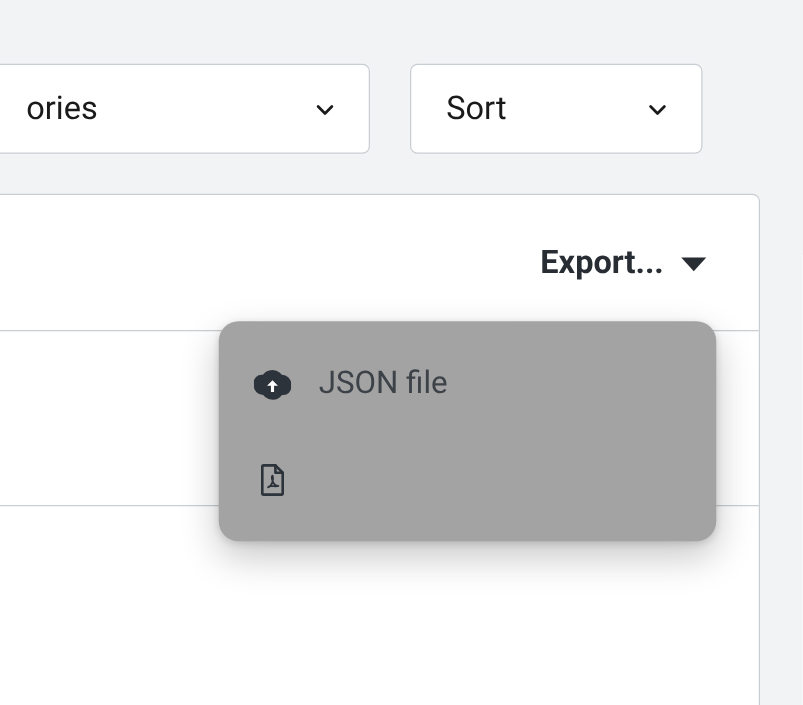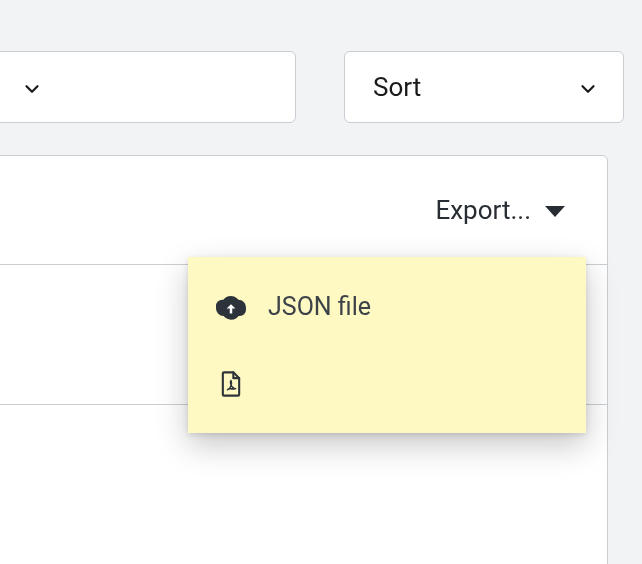--- a/index.html
+++ b/index.html
@@ -29,22 +29,21 @@
       padding: 0 24px 0 28px;
       font-size: 26px;
       color: #1a1a1a;
       cursor: pointer;
     }
     .select-categories {
       width: 456px;
       padding-left: 180px;
     }
     .select-sort {
-      width: 280px;
-      margin-left: 16px;
+      width: 234px;
     }
     .chevron-down {
       width: 22px;
       height: 22px;
       flex-shrink: 0;
     }
     .panel {
       position: absolute;
       top: 155px;
       left: -160px;
@@ -60,44 +59,45 @@
       justify-content: flex-end;
       padding-right: 42px;
     }
     .export-trigger {
       display: flex;
       align-items: center;
       gap: 14px;
       font-size: 26px;
       color: #282d33;
       cursor: pointer;
+      font-weight: bold;
     }
     .caret-down {
       width: 0;
       height: 0;
       border-left: 10px solid transparent;
       border-right: 10px solid transparent;
       border-top: 11px solid #282d33;
       margin-top: 2px;
     }
     .list-row {
       height: 140px;
       border-top: 1px solid #c9ced3;
     }
     .list-row:last-child {
       border-bottom: 1px solid #c9ced3;
       height: 200px;
     }
     .menu {
       position: absolute;
       top: 257px;
-      left: 188px;
+      left: 175px;
       width: 398px;
-      background: #fef9c3;
-      border-radius: 0;
+      background: #a3a3a3;
+      border-radius: 16px;
       box-shadow: 0 12px 30px rgba(0,0,0,0.22), 0 2px 6px rgba(0,0,0,0.12);
       padding: 10px 0;
     }
     .menu-item {
       display: flex;
       align-items: center;
       gap: 22px;
       padding: 24px 28px;
       font-size: 25px;
       color: #3c4248;
@@ -110,20 +110,21 @@
       align-items: center;
       justify-content: center;
       color: #2d333a;
     }
   </style>
 </head>
 <body>
 
 <div class="filters-row">
   <div class="select-box select-categories">
+    <span>ories</span>
     <span class="chevron-down">
       <svg viewBox="0 0 24 24" width="22" height="22" fill="none" stroke="#1a1a1a" stroke-width="2.4" stroke-linecap="round" stroke-linejoin="round">
           <polyline points="6 9 12 15 18 9"></polyline>
         </svg>
     </span>
   </div>
   <div class="select-box select-sort">
     <span>Sort</span>
     <span class="chevron-down">
       <svg viewBox="0 0 24 24" width="22" height="22" fill="none" stroke="#1a1a1a" stroke-width="2.4" stroke-linecap="round" stroke-linejoin="round">

